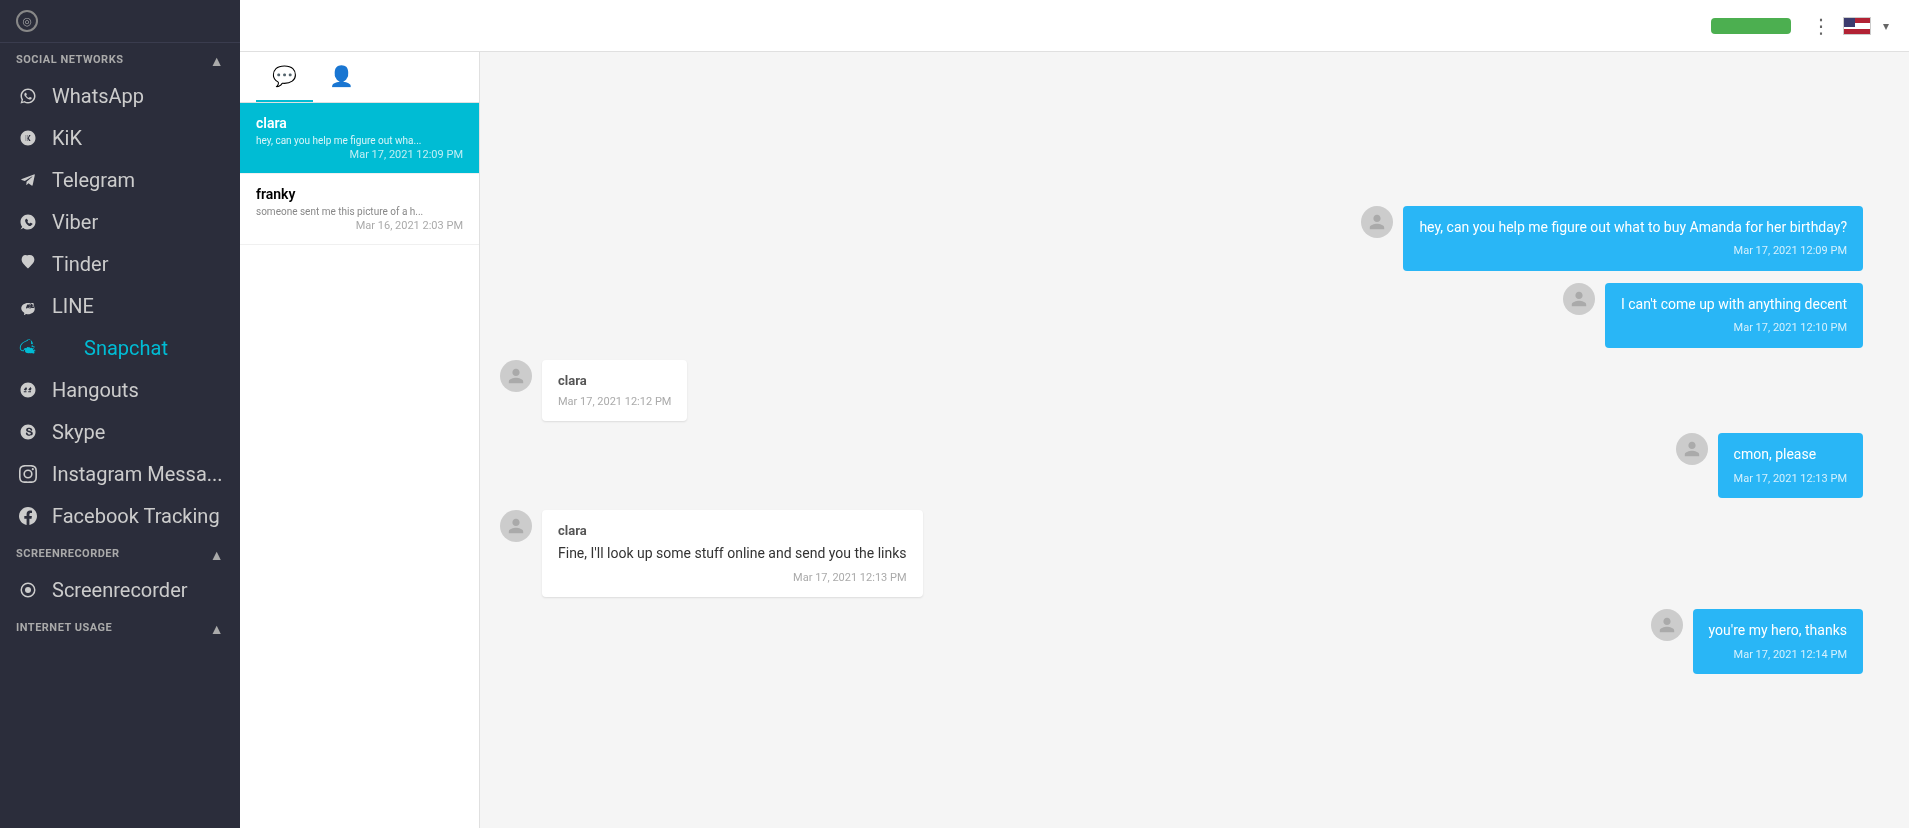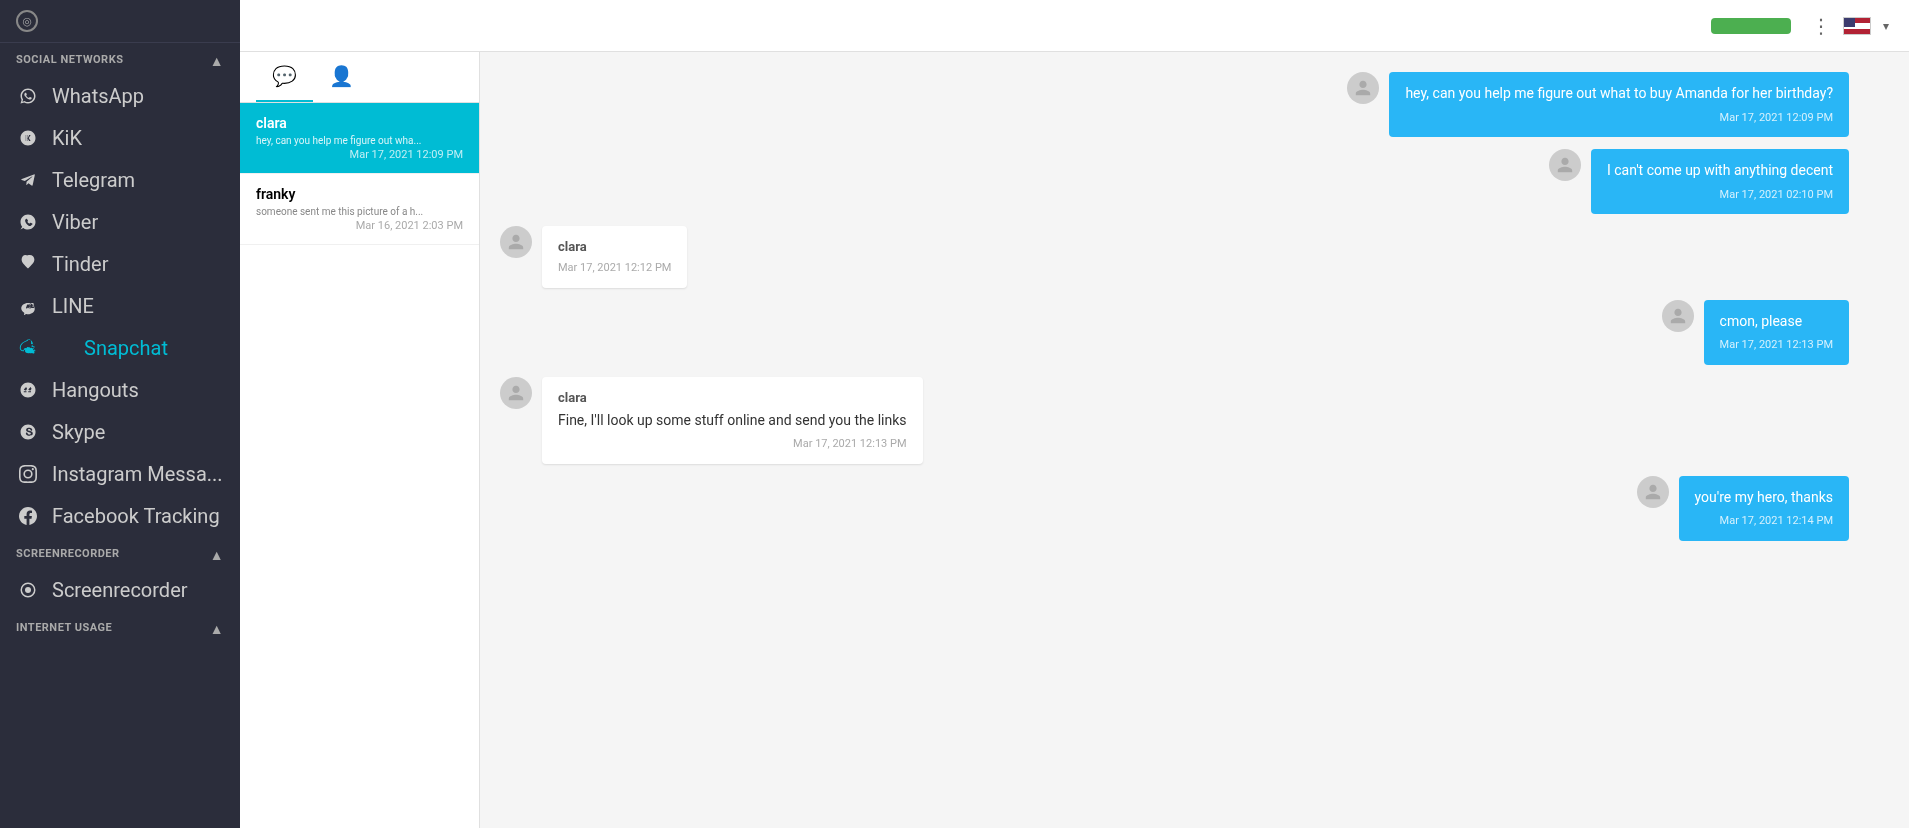--- a/index.html
+++ b/index.html
@@ -193,22 +193,23 @@
     }
     .conv-item.active .conv-time { color: rgba(255,255,255,0.75); }
 
     
     .chat-area {
       flex: 1;
       display: flex;
       flex-direction: column;
       background: #f5f5f5;
       overflow-y: auto;
-      padding: 20px 60px 20px 20px;
+      padding: 20px 46px 20px 20px;
       gap: 12px;
+      justify-content: center;
     }
     .chat-area::-webkit-scrollbar { width: 6px; }
     .chat-area::-webkit-scrollbar-thumb { background: #ccc; }
 
     .msg-row {
       display: flex;
       align-items: flex-start;
       gap: 10px;
     }
     .msg-row.outgoing {
@@ -417,21 +418,21 @@
       </div>
     <div class="msg-avatar">
             <svg width="18" height="18" viewBox="0 0 24 24" fill="#aaa">
               <path d="M12 12c2.7 0 4.8-2.1 4.8-4.8S14.7 2.4 12 2.4 7.2 4.5 7.2 7.2 9.3 12 12 12zm0 2.4c-3.2 0-9.6 1.6-9.6 4.8v2.4h19.2v-2.4c0-3.2-6.4-4.8-9.6-4.8z"></path>
             </svg>
           </div>
         </div>
         <div class="msg-row outgoing">
       <div class="msg-bubble">
         <div class="msg-text">I can't come up with anything decent</div>
-        <div class="msg-time">Mar 17, 2021 02:10 PM</div>
+        <div class="msg-time">Mar 17, 2021 12:10 PM</div>
       </div>
     <div class="msg-avatar">
             <svg width="18" height="18" viewBox="0 0 24 24" fill="#aaa">
               <path d="M12 12c2.7 0 4.8-2.1 4.8-4.8S14.7 2.4 12 2.4 7.2 4.5 7.2 7.2 9.3 12 12 12zm0 2.4c-3.2 0-9.6 1.6-9.6 4.8v2.4h19.2v-2.4c0-3.2-6.4-4.8-9.6-4.8z"></path>
             </svg>
           </div>
         </div>
         <div class="msg-row incoming">
           <div class="msg-avatar">
             <svg width="18" height="18" viewBox="0 0 24 24" fill="#aaa">

